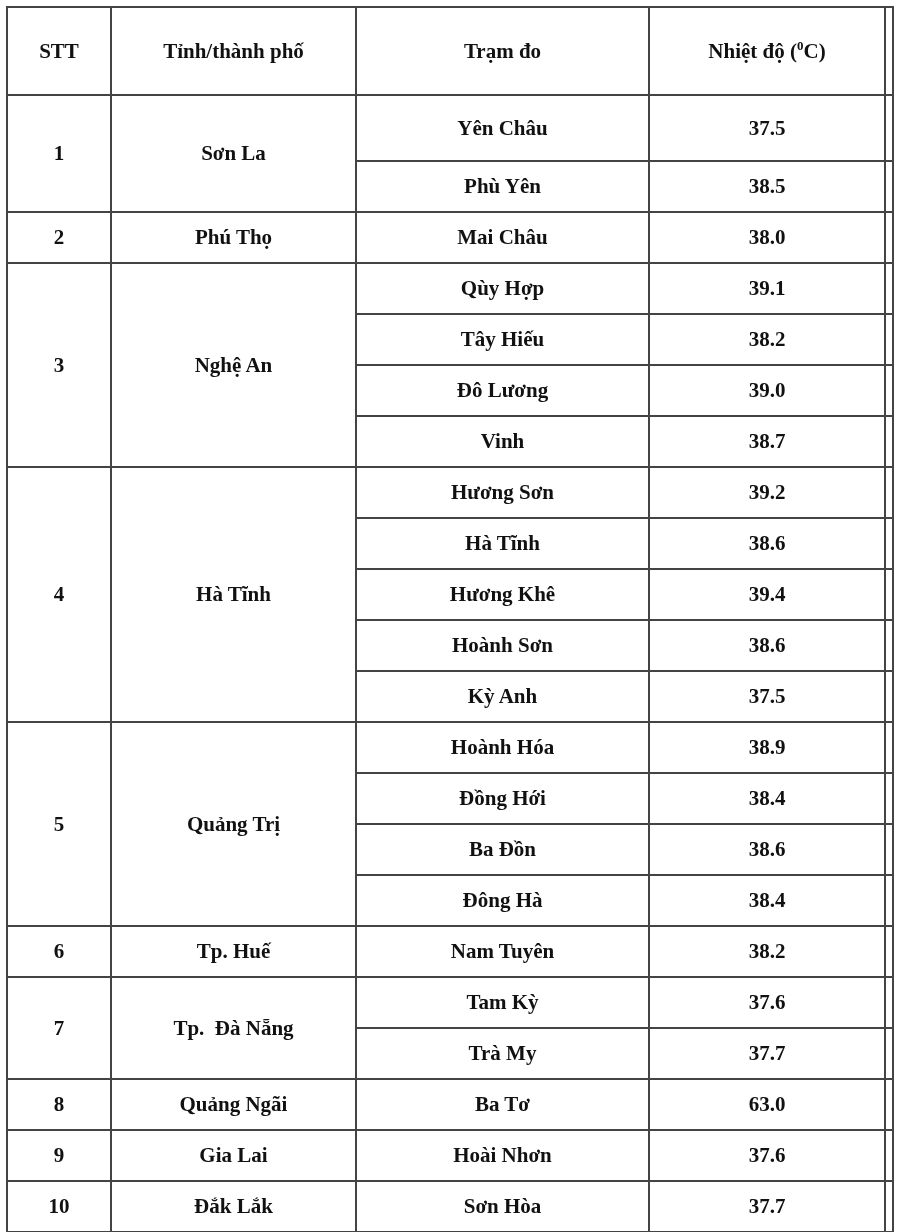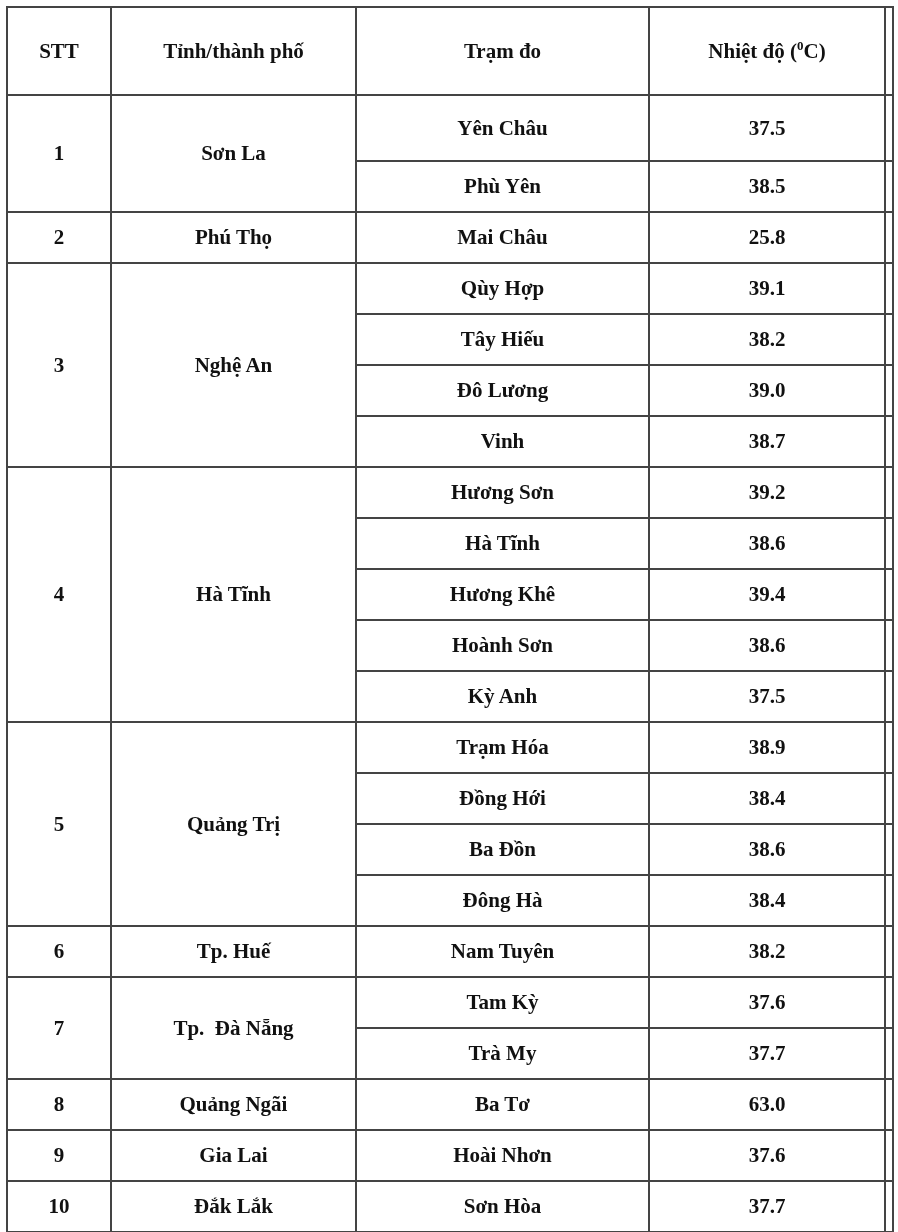--- a/index.html
+++ b/index.html
@@ -47,21 +47,21 @@
         </tr>
         <tr>
           <td class="station">Phù Yên</td>
           <td class="temp">38.5</td>
           <td class="extra"></td>
         </tr>
         <tr>
           <td class="stt" rowspan="1">2</td>
           <td class="prov" rowspan="1" style="white-space: pre;">Phú Thọ</td>
           <td class="station">Mai Châu</td>
-          <td class="temp">25.8</td>
+          <td class="temp">38.0</td>
           <td class="extra"></td>
         </tr>
         <tr>
           <td class="stt" rowspan="4">3</td>
           <td class="prov" rowspan="4" style="white-space: pre;">Nghệ An</td>
           <td class="station">Qùy Hợp</td>
           <td class="temp">39.1</td>
           <td class="extra"></td>
         </tr>
         <tr>
@@ -102,21 +102,21 @@
           <td class="extra"></td>
         </tr>
         <tr>
           <td class="station">Kỳ Anh</td>
           <td class="temp">37.5</td>
           <td class="extra"></td>
         </tr>
         <tr>
           <td class="stt" rowspan="4">5</td>
           <td class="prov" rowspan="4" style="white-space: pre;">Quảng Trị</td>
-          <td class="station">Trạm Hóa</td>
+          <td class="station">Hoành Hóa</td>
           <td class="temp">38.9</td>
           <td class="extra"></td>
         </tr>
         <tr>
           <td class="station">Đồng Hới</td>
           <td class="temp">38.4</td>
           <td class="extra"></td>
         </tr>
         <tr>
           <td class="station">Ba Đồn</td>

